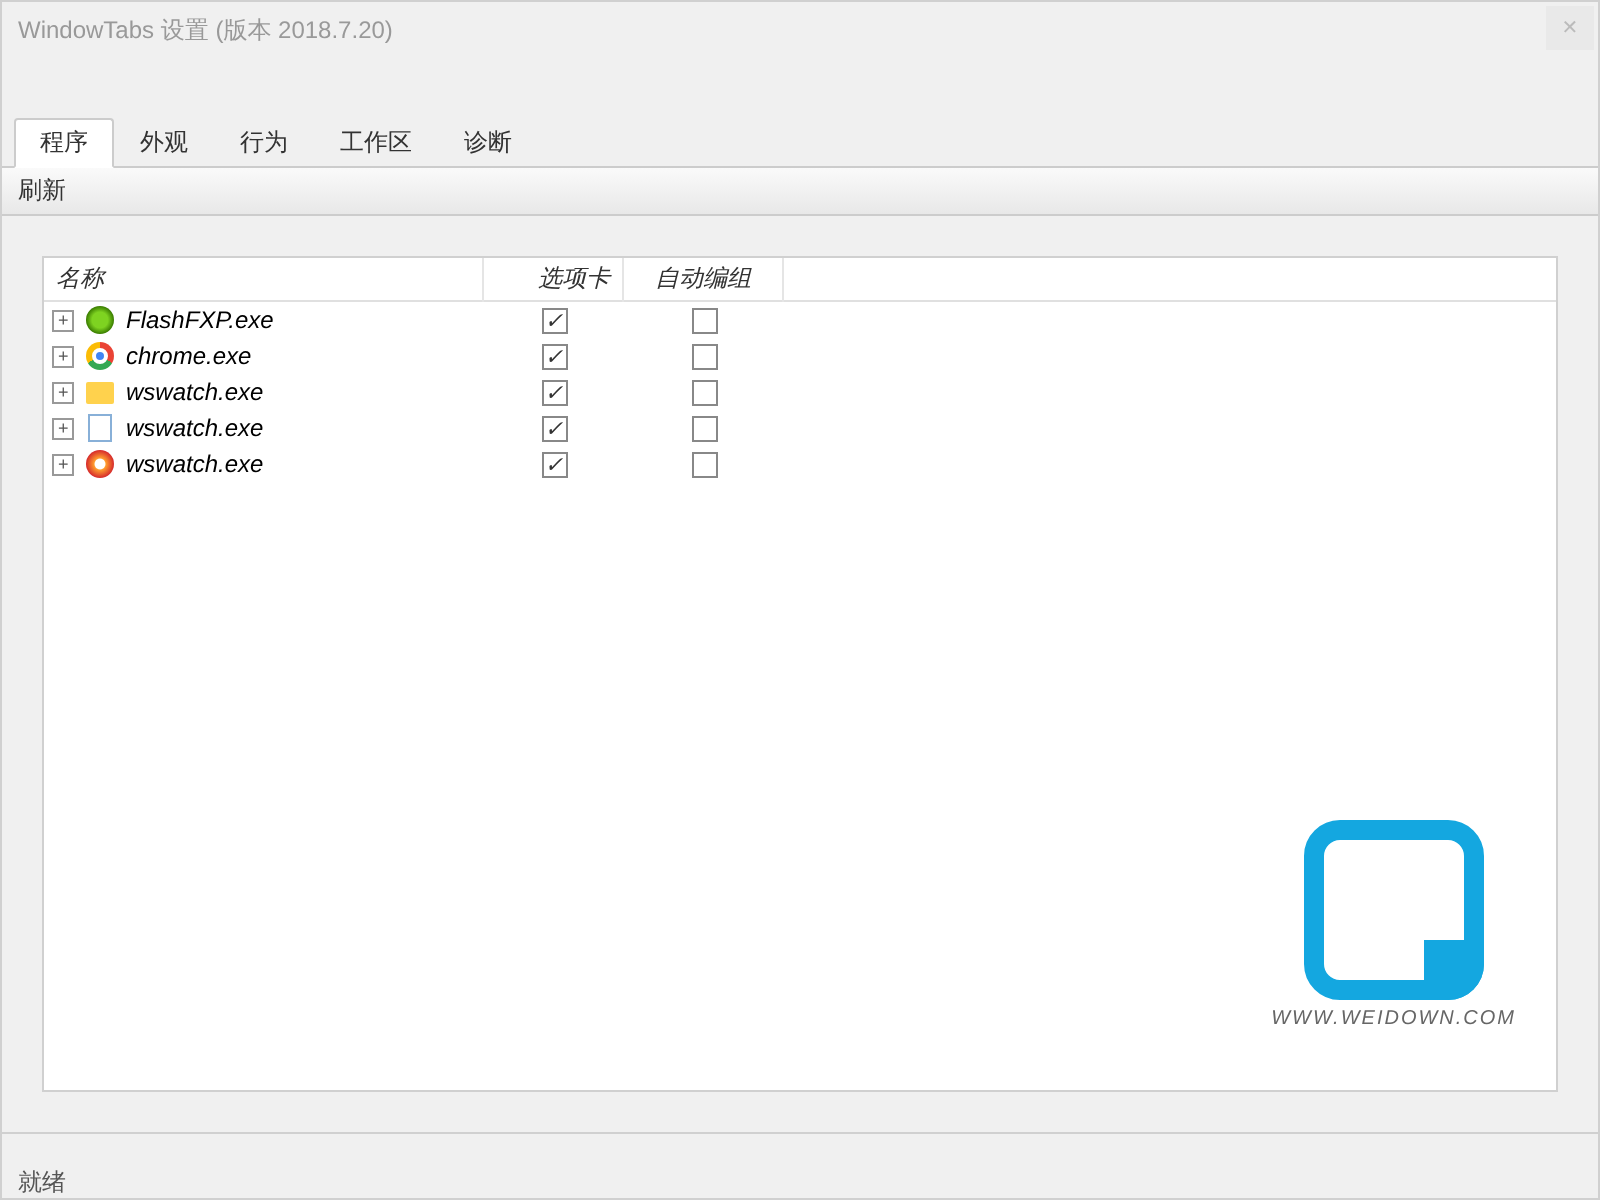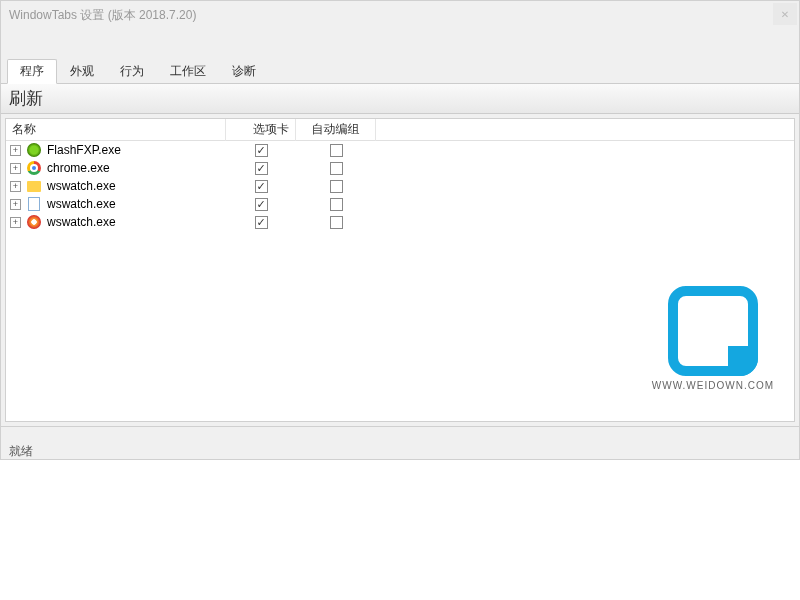--- a/index.html
+++ b/index.html
@@ -7,21 +7,21 @@
       font-family: "Microsoft YaHei", "微软雅黑", Tahoma, Arial, sans-serif;
       font-size: 12px;
       background: #fff;
       width: 800px;
       height: 600px;
       overflow: hidden;
       position: relative;
     }
     .window {
       width: 800px;
-      height: 460px;
+      height: 600px;
       background: #f0f0f0;
       border: 1px solid #d0d0d0;
       display: flex;
       flex-direction: column;
     }
     .titlebar {
       height: 28px;
       background: #f0f0f0;
       display: flex;
       align-items: center;
@@ -60,30 +60,31 @@
     .tab.active {
       background: #fff;
       border: 1px solid #ccc;
       border-bottom: 1px solid #fff;
       border-radius: 2px 2px 0 0;
     }
     .toolbar {
       background: linear-gradient(#fafafa, #e8e8e8);
       border-bottom: 1px solid #ccc;
       padding: 3px 8px;
-      font-size: 17px;
+      font-size: 12px;
       color: #333;
     }
     .content {
       flex: 1;
       background: #fff;
-      margin: 4px;
+      margin: 20px;
       border: 1px solid #d0d0d0;
       overflow: auto;
       position: relative;
+      font-style: italic;
     }
     .table-header {
       display: flex;
       background: #fff;
       border-bottom: 1px solid #e0e0e0;
       height: 22px;
       align-items: center;
     }
     .th {
       padding: 3px 6px;

